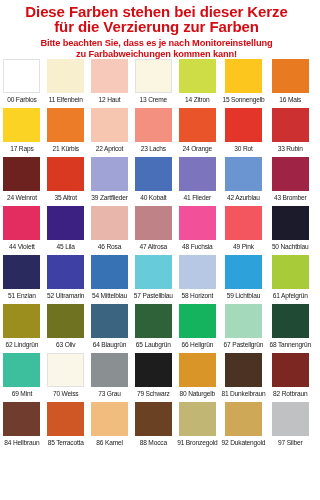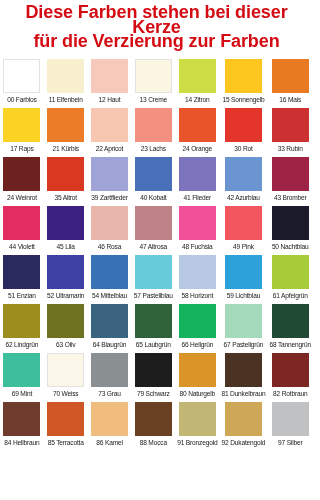--- a/index.html
+++ b/index.html
@@ -21,21 +21,21 @@
     background: #ffffff;
     box-sizing: border-box;
   }
   .header {
     padding: 5px 6px 4px 6px;
     text-align: center;
   }
   .header .title {
     color: #d40b12;
     font-weight: bold;
-    font-size: 18px;
+    font-size: 15px;
     line-height: 14.5px;
     letter-spacing: -0.1px;
   }
   .header .title .l2 { display: block; }
   .header .subtitle {
     color: #d40b12;
     font-weight: bold;
     font-size: 9.3px;
     line-height: 11px;
     margin-top: 4px;
@@ -84,20 +84,24 @@
 </head>
 <body>
 
 <div class="page">
 
   <div class="header">
     <div class="title">
       <span>Diese Farben stehen bei dieser Kerze</span>
       <span class="l2">für die Verzierung zur Farben</span>
     </div>
+    <div class="subtitle">
+      <span>Bitte beachten Sie, dass es je nach Monitoreinstellung</span>
+      <span class="l2">zu Farbabweichungen kommen kann!</span>
+    </div>
   </div>
 
   <div class="grid" id="swatch-grid">
       <div class="cell">
         <div class="swatch bordered" style="background: rgb(255, 255, 255);"></div>
         <div class="cap">00 Farblos</div>
       </div>
       <div class="cell">
         <div class="swatch" style="background: rgb(247, 239, 205);"></div>
         <div class="cap">11 Elfenbein</div>

